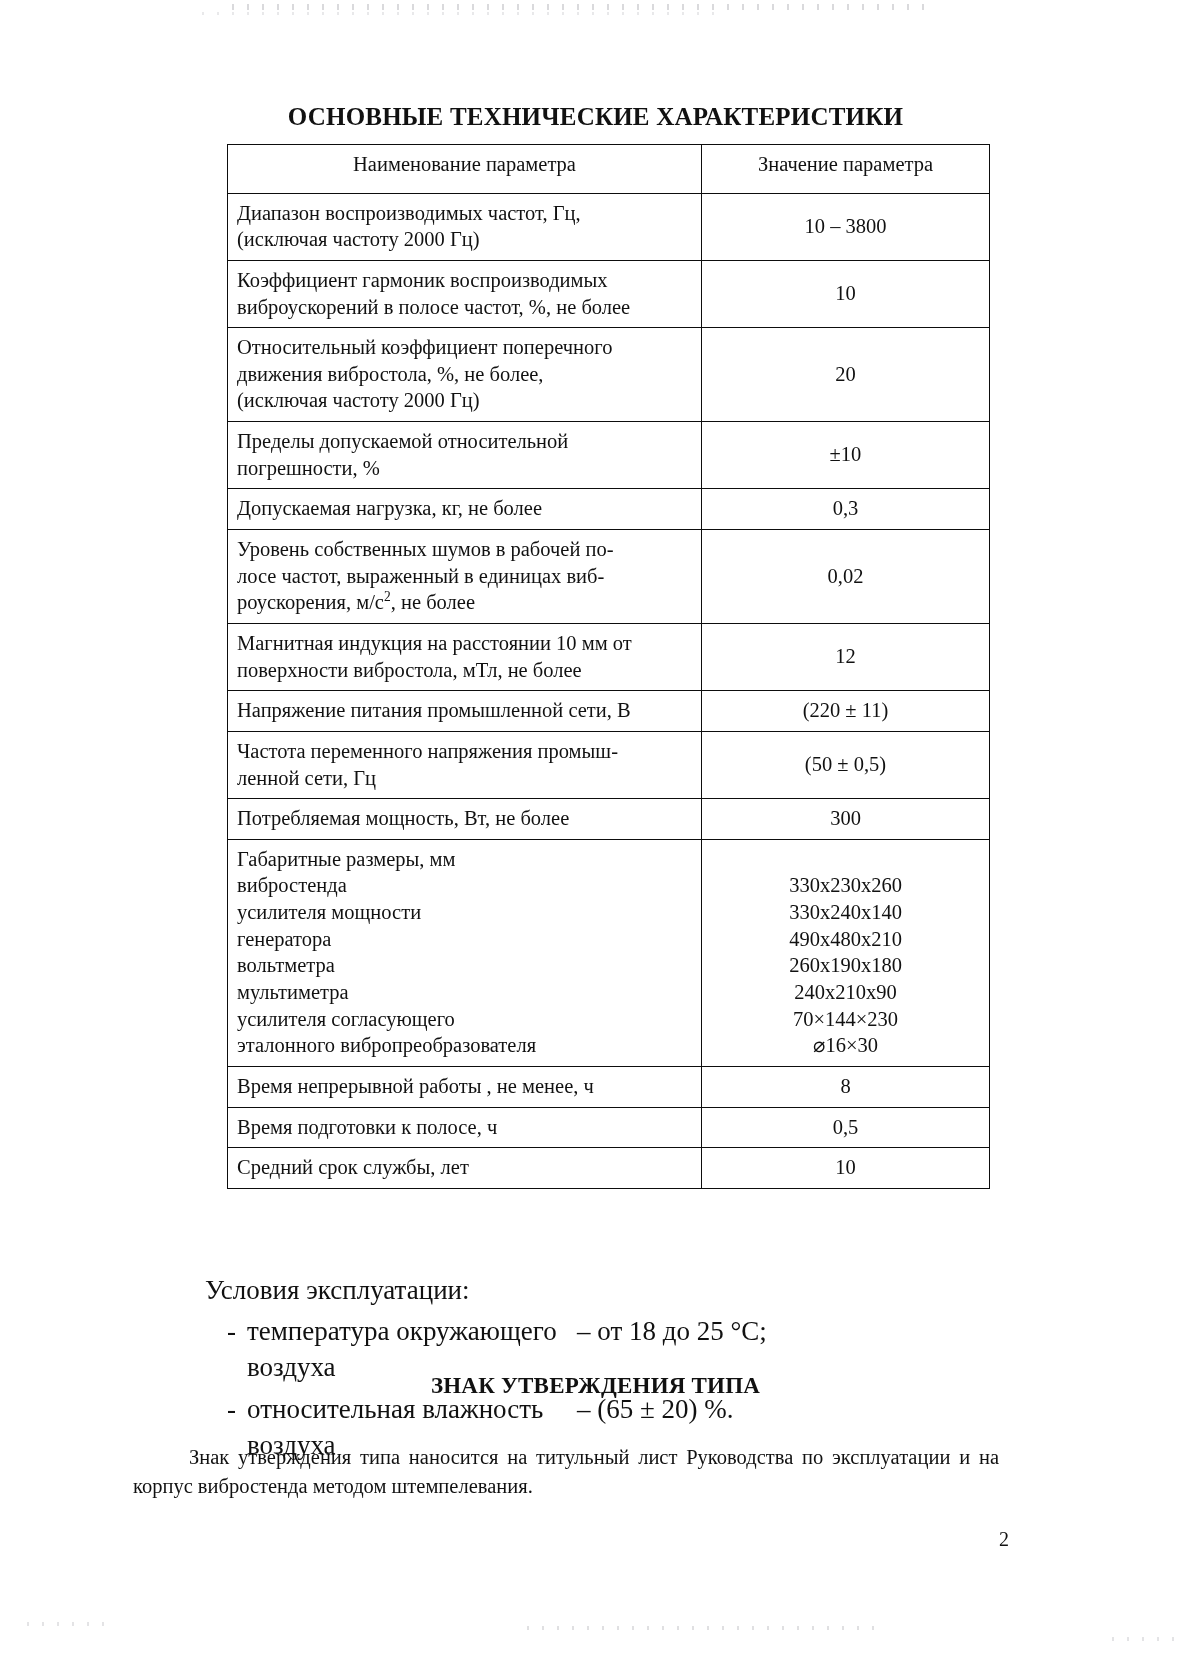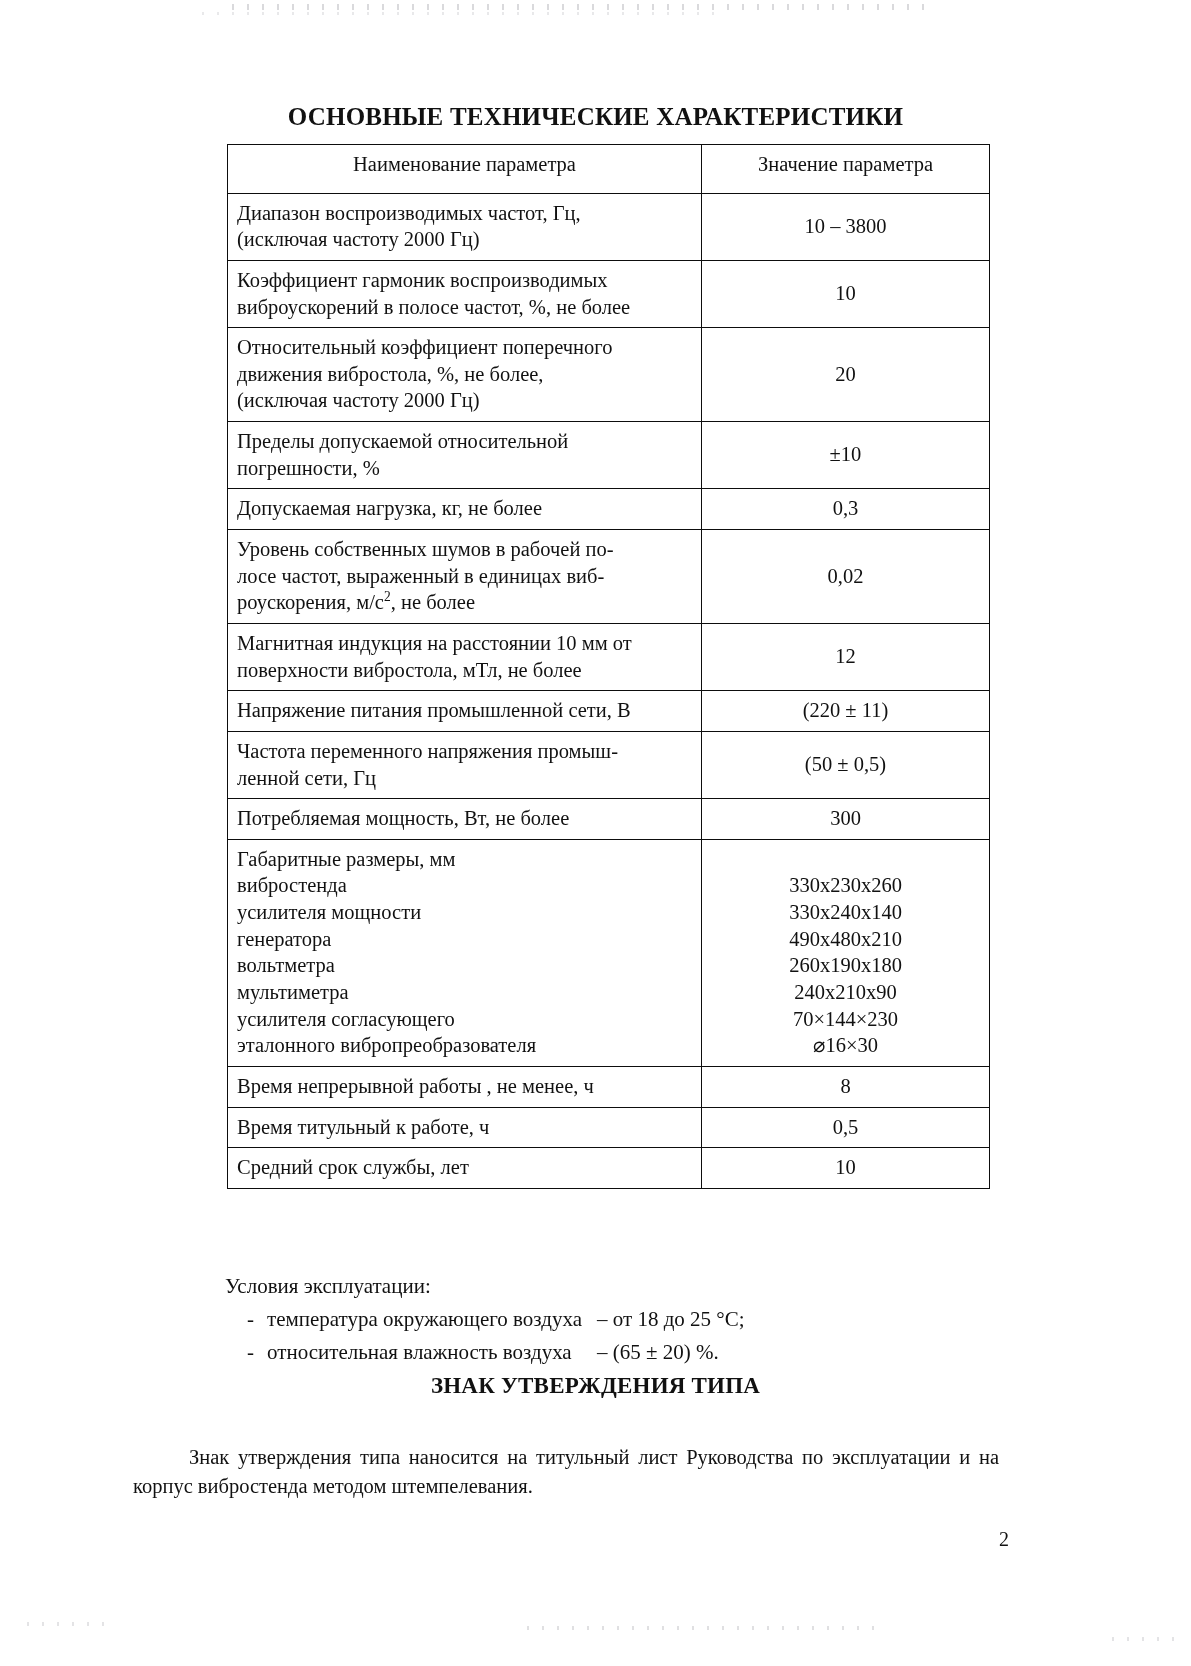--- a/index.html
+++ b/index.html
@@ -98,23 +98,22 @@
     vertical-align: super;
     line-height: 0;
   }
 
   
   .conditions {
     position: absolute;
     top: 1272px;
     left: 205px;
     width: 760px;
-    font-size: 21px;
+    font-size: 27px;
     line-height: 1.34;
-    margin-left: 20px;
   }
   .conditions .cond-title {
     margin: 0 0 4px 0;
   }
   .cond-row {
     display: flex;
     align-items: baseline;
     margin-left: 22px;
     margin-top: 5px;
   }
@@ -290,21 +289,21 @@
       <tr>
         <td class="c-name">
           <span class="nm">Время непрерывной работы , не менее, ч</span>
         </td>
         <td class="c-val">
           <span class="vl">8</span>
         </td>
       </tr>
       <tr>
         <td class="c-name">
-          <span class="nm">Время титульный к работе, ч</span>
+          <span class="nm">Время подготовки к полосе, ч</span>
         </td>
         <td class="c-val">
           <span class="vl">0,5</span>
         </td>
       </tr>
       <tr>
         <td class="c-name">
           <span class="nm">Средний срок службы, лет</span>
         </td>
         <td class="c-val">

